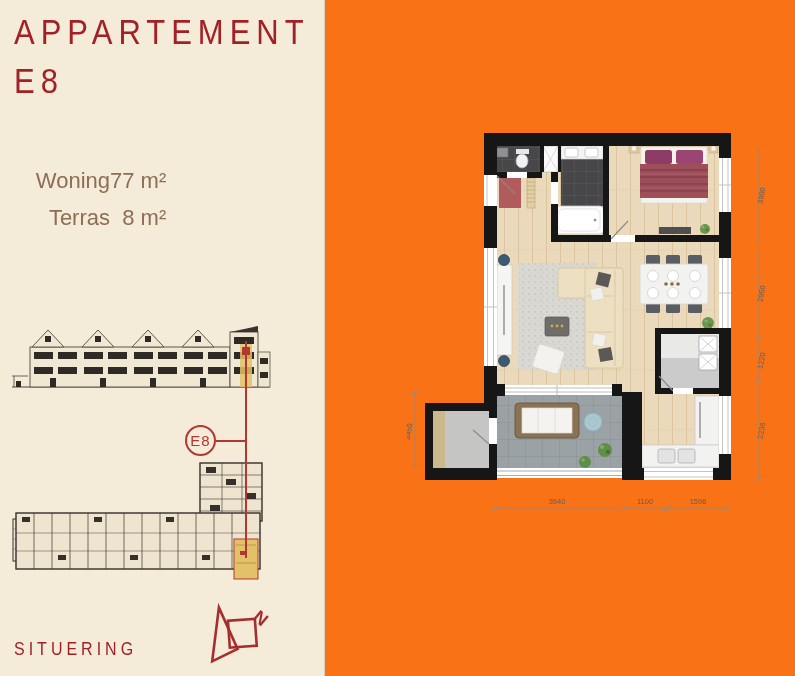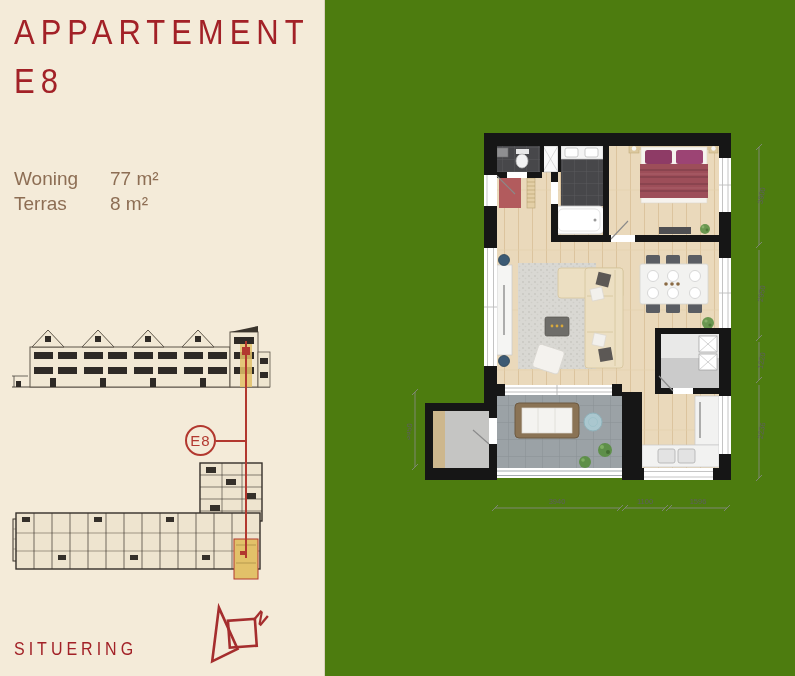--- a/index.html
+++ b/index.html
@@ -1,28 +1,28 @@
 <!DOCTYPE html>
 <html><head>
 <meta charset="utf-8">
 <style>
   * { margin:0; padding:0; box-sizing:border-box; }
   html,body { width:795px; height:676px; background:#fff; overflow:hidden;
               font-family:"Liberation Sans", sans-serif; }
-  .canvas { position:relative; width:795px; height:676px; background:#4d7c0f; }
+  .canvas { position:relative; width:795px; height:676px; background:#f97316; }
 
   
   .sidebar { position:absolute; left:0; top:0; width:325px; height:676px;
              background:#f4ebd9; border-right:1px solid #d9d0bd; }
   .title { position:absolute; left:14px; top:8px; color:#a22127;
            font-size:31px; font-weight:500; letter-spacing:6px; line-height:44px;
            transform:scaleY(1.12); transform-origin:top left; white-space:nowrap; }
   .area-block { position:absolute; left:14px; top:168px; color:#8d6e54; }
   .area-heading { font-size:17px; margin-bottom:14px; }
-  .area-grid { display:grid; grid-template-columns:96px auto; row-gap:3px; font-size:19px; }
+  .area-grid { display:grid; grid-template-columns:96px auto; row-gap:11px; font-size:22px;text-align:right; }
   .situering { position:absolute; left:14px; top:640px; color:#a22127;
                font-size:16px; font-weight:500; letter-spacing:4px;
                transform:scaleY(1.1); transform-origin:top left; }
 
   .elevation-svg { position:absolute; left:10px; top:324px; }
   .siteplan-svg  { position:absolute; left:10px; top:455px; }
   .compass-svg   { position:absolute; left:198px; top:594px; }
 
   .red-vline { position:absolute; left:245px; top:341px; width:2px; height:217px; background:#b2382f; }
   .red-hline { position:absolute; left:216px; top:440px; width:30px; height:2px; background:#b2382f; }

